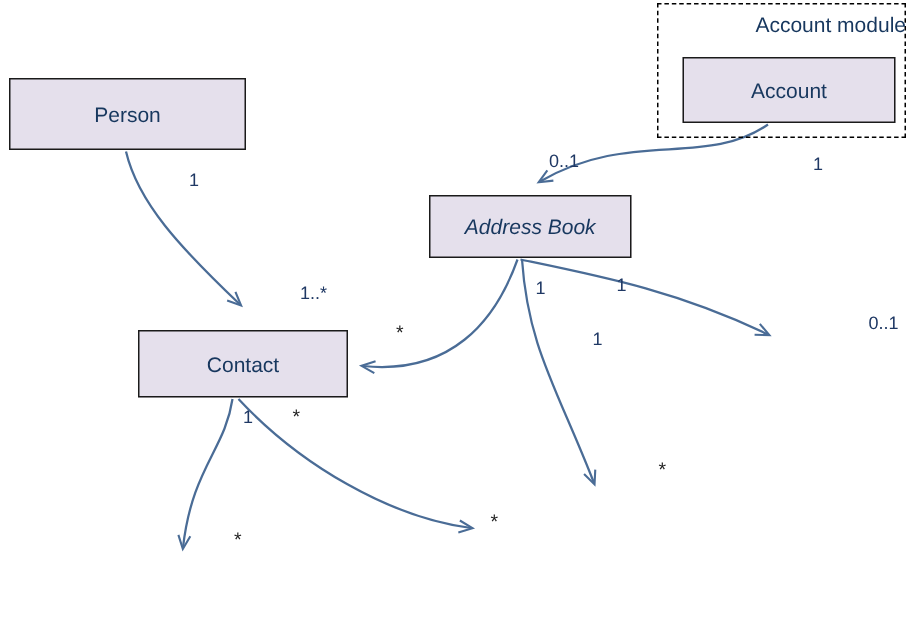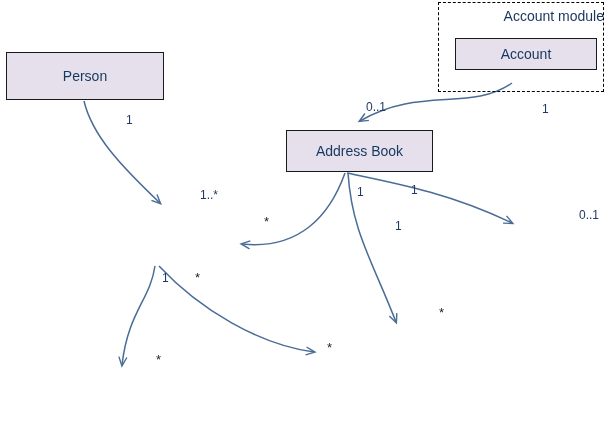--- a/index.html
+++ b/index.html
@@ -89,26 +89,27 @@
     <path d="M 348,173 C 352,232 372,260 396,322" fill="none" stroke="#4a6c96" stroke-width="1.5" marker-end="url(#openArrow)"></path>
 
     <path d="M 155,266 C 150,300 128,312 122,365" fill="none" stroke="#4a6c96" stroke-width="1.5" marker-end="url(#openArrow)"></path>
 
     <path d="M 159,266 C 200,310 260,345 314,352" fill="none" stroke="#4a6c96" stroke-width="1.5" marker-end="url(#openArrow)"></path>
   </svg>
 
   <div class="module-frame" style="left:438px; top:2px; width:166px; height:90px;"></div>
   <div class="module-title" style="left:438px; top:8px; width:166px;">Account module</div>
 
-  <div class="uml-box" style="left:455px; top:38px; width:142px; height:32px;">Account</div>
+  <div class="uml-box" style="left:455px; top:38px; width:142px; height:44px;">Account</div>
 
   <div class="uml-box" style="left:6px; top:52px; width:158px; height:48px;">Person</div>
 
-  <div class="uml-box" style="left:286px; top:130px; width:147px; height:42px;">Address Book</div>
+  <div class="uml-box" style="left:286px; top:130px; width:135px; height:42px;font-style:italic;">Address Book</div>
 
+  <div class="uml-box" style="left:92px; top:220px; width:140px; height:45px;">Contact</div>
 
 
 
 
   <div class="mult-label" style="left:103px; top:114px;">1</div>
 
   <div class="mult-label" style="left:177px; top:189px;">1..*</div>
 
   <div class="mult-label" style="left:343px; top:101px;">0..1</div>
 

